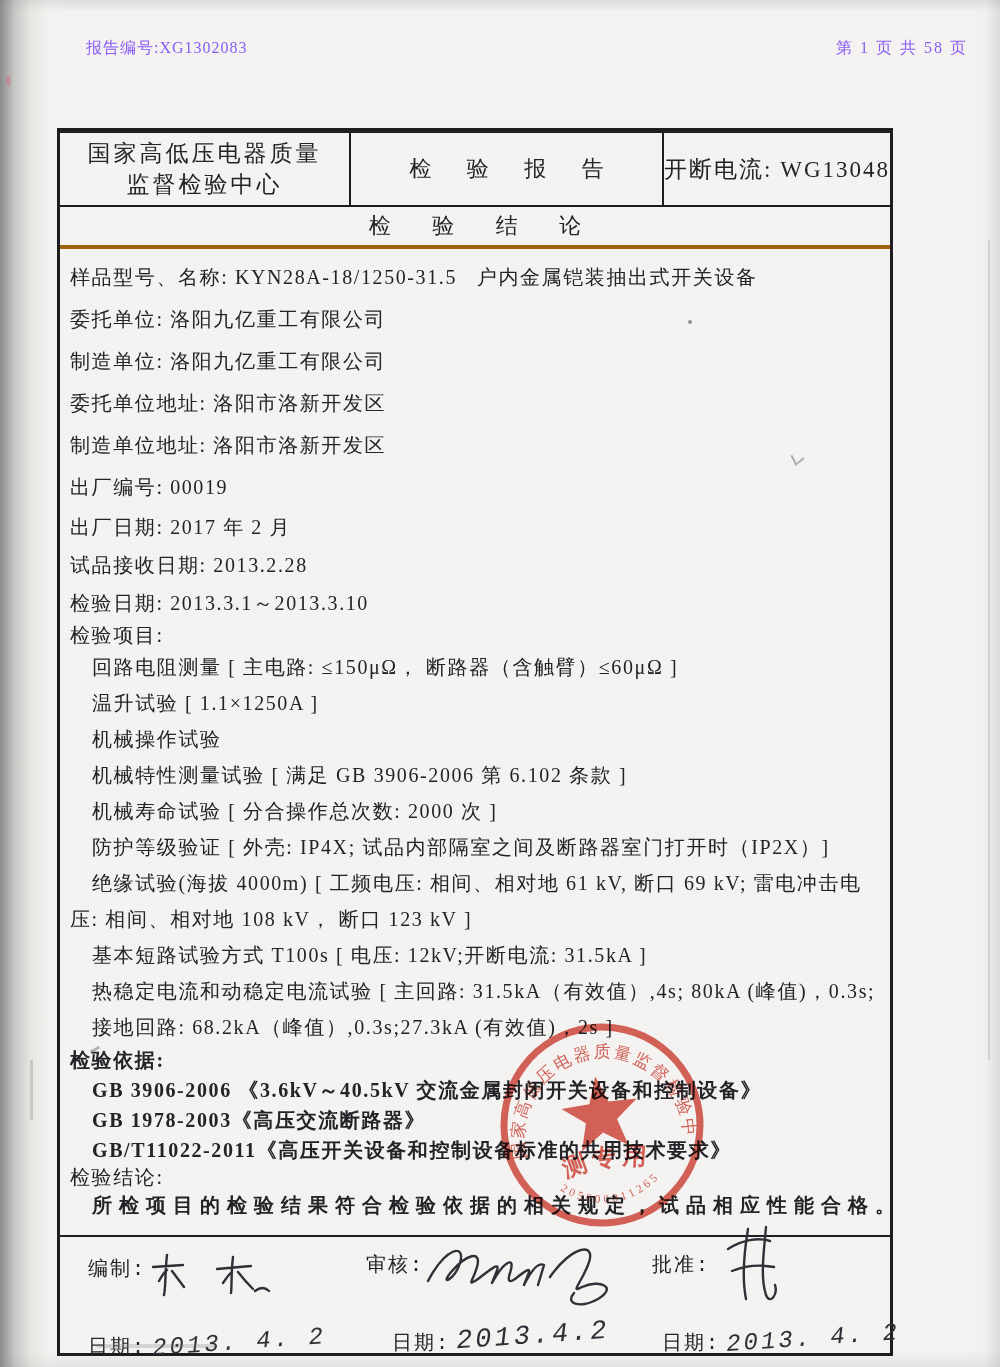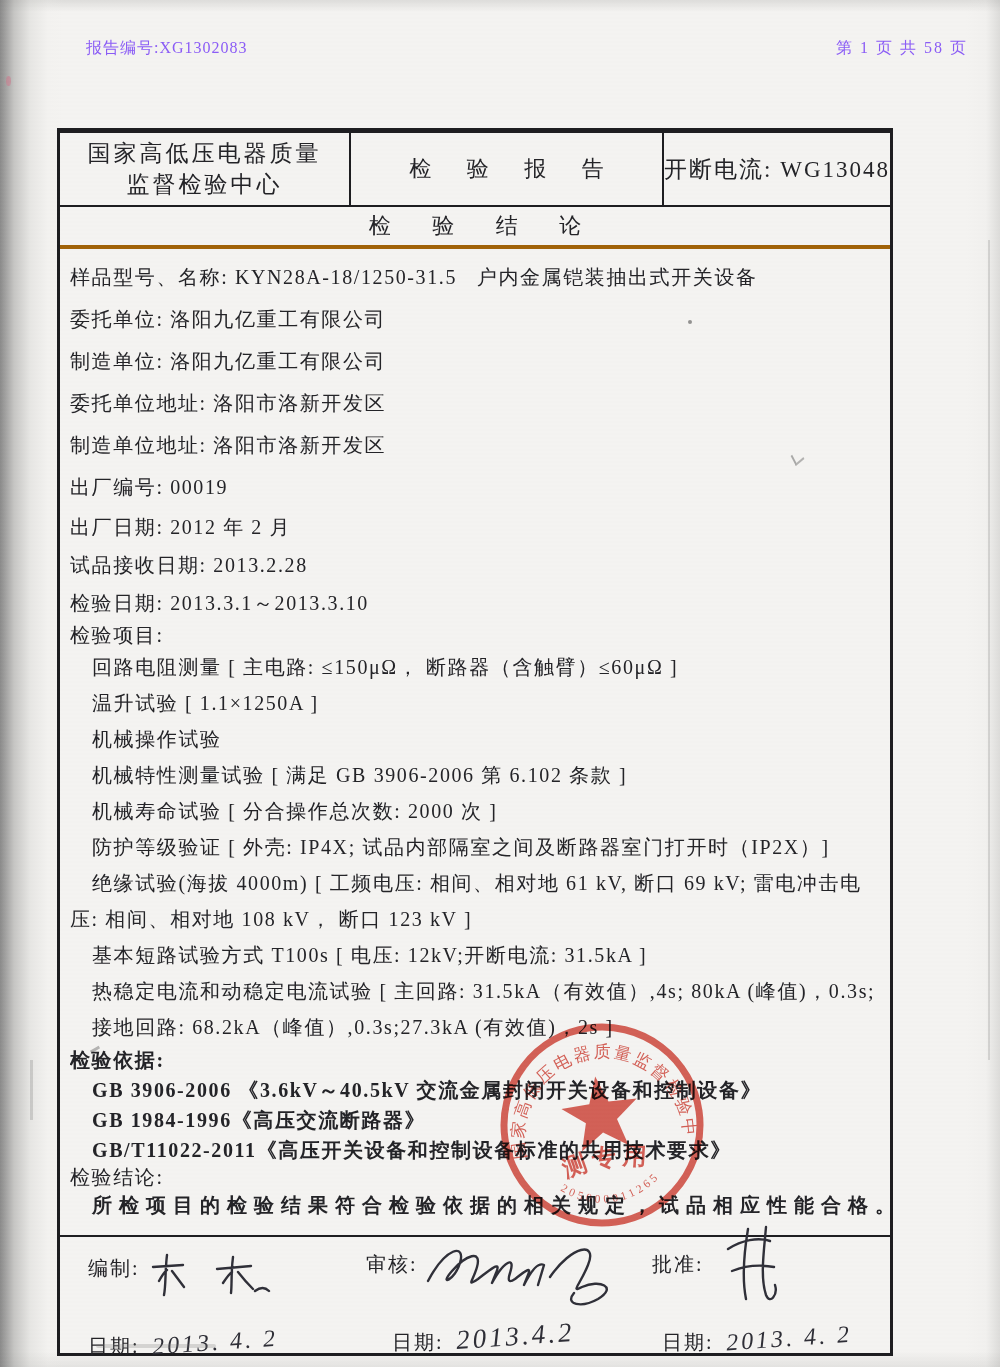--- a/index.html
+++ b/index.html
@@ -31,21 +31,21 @@
   .ln{white-space:pre;font-size:20px;letter-spacing:1.6px;overflow:hidden;}
   .la{height:42px;line-height:42px;}
   .lm{height:38px;line-height:38px;}
   .lb{height:36px;line-height:36px;}
   .lc{height:30px;line-height:30px;font-weight:bold;}
   .ld{height:27px;line-height:27px;}
   .le{height:25px;line-height:25px;}
   .ind{padding-left:22px;}
   .sp{letter-spacing:7px;}
 
-  .sign-row{position:relative;height:128px;border-top:2px solid #1d1d20;font-size:20px;}
+  .sign-row{position:relative;height:128px;border-top:2px solid #1d1d20;font-size:20px;font-family:Liberation Mono, monospace;}
   .slabel{position:absolute;letter-spacing:2px;white-space:pre;}
   .hand{position:absolute;font-style:italic;font-size:24px;color:#2e2e36;white-space:pre;transform:rotate(-4deg);letter-spacing:3px;}
   .sig{position:absolute;}
   .sig path{fill:none;stroke:#2f2f38;stroke-width:2.4;stroke-linecap:round;stroke-linejoin:round;}
 
   #stamp{position:absolute;left:496px;top:1019px;mix-blend-mode:multiply;opacity:.9;transform:rotate(-8deg);}
   .artifact{position:absolute;pointer-events:none;}
 </style>
 </head>
 <body>
@@ -71,38 +71,38 @@
 
   <div class="sect-row">检 验 结 论</div>
 
   <div class="body-area">
     <div class="ln la">样品型号、名称: KYN28A-18/1250-31.5   户内金属铠装抽出式开关设备</div>
     <div class="ln la">委托单位: 洛阳九亿重工有限公司</div>
     <div class="ln la">制造单位: 洛阳九亿重工有限公司</div>
     <div class="ln la">委托单位地址: 洛阳市洛新开发区</div>
     <div class="ln la">制造单位地址: 洛阳市洛新开发区</div>
     <div class="ln la">出厂编号: 00019</div>
-    <div class="ln lm">出厂日期: 2012 年 2 月</div>
+    <div class="ln lm">出厂日期: 2017 年 2 月</div>
     <div class="ln lm">试品接收日期: 2013.2.28</div>
     <div class="ln lm">检验日期: 2013.3.1～2013.3.10</div>
     <div class="ln ld">检验项目:</div>
     <div class="ln lb ind">回路电阻测量 [ 主电路: ≤150μΩ， 断路器（含触臂）≤60μΩ ]</div>
     <div class="ln lb ind">温升试验 [ 1.1×1250A ]</div>
     <div class="ln lb ind">机械操作试验</div>
     <div class="ln lb ind">机械特性测量试验 [ 满足 GB 3906-2006 第 6.102 条款 ]</div>
     <div class="ln lb ind">机械寿命试验 [ 分合操作总次数: 2000 次 ]</div>
     <div class="ln lb ind">防护等级验证 [ 外壳: IP4X; 试品内部隔室之间及断路器室门打开时（IP2X）]</div>
     <div class="ln lb ind">绝缘试验(海拔 4000m) [ 工频电压: 相间、相对地 61 kV, 断口 69 kV; 雷电冲击电</div>
     <div class="ln lb">压: 相间、相对地 108 kV， 断口 123 kV ]</div>
     <div class="ln lb ind">基本短路试验方式 T100s [ 电压: 12kV;开断电流: 31.5kA ]</div>
     <div class="ln lb ind">热稳定电流和动稳定电流试验 [ 主回路: 31.5kA（有效值）,4s; 80kA (峰值)，0.3s;</div>
     <div class="ln lb ind">接地回路: 68.2kA（峰值）,0.3s;27.3kA (有效值)，2s ]</div>
     <div class="ln lc">检验依据:</div>
     <div class="ln lc ind">GB 3906-2006 《3.6kV～40.5kV 交流金属封闭开关设备和控制设备》</div>
-    <div class="ln lc ind">GB 1984-1996《高压交流断路器》</div>
+    <div class="ln lc ind">GB 1978-2003《高压交流断路器》</div>
     <div class="ln lc ind">GB/T11022-2011《高压开关设备和控制设备标准的共用技术要求》</div>
     <div class="ln le">检验结论:</div>
     <div class="ln lc ind sp">所检项目的检验结果符合检验依据的相关规定，试品相应性能合格。</div>
   </div>
 
   <div class="sign-row">
     <span class="slabel" style="left:28px;top:18px;">编制:</span>
     <svg class="sig" style="left:85px;top:8px;" width="190" height="62" viewBox="0 0 190 62">
       <path d="M22 10 C20 26 21 40 19 50 M8 22 L38 20 M14 36 Q19 27 22 25 M27 26 Q33 34 39 42"></path>
       <path d="M88 12 C86 26 87 40 86 48 M72 24 L106 21 M78 38 Q84 29 87 27 M93 27 Q100 36 108 44 M110 46 Q118 40 124 46"></path>

